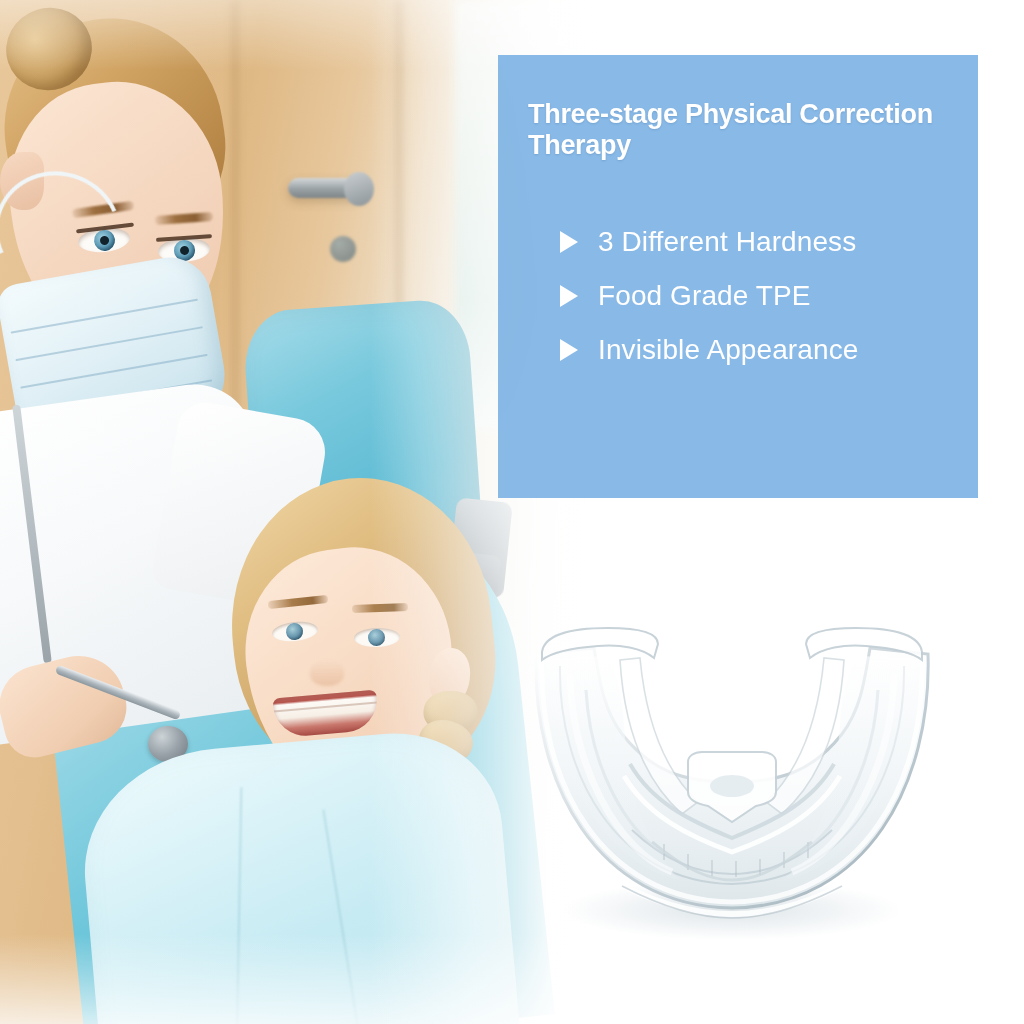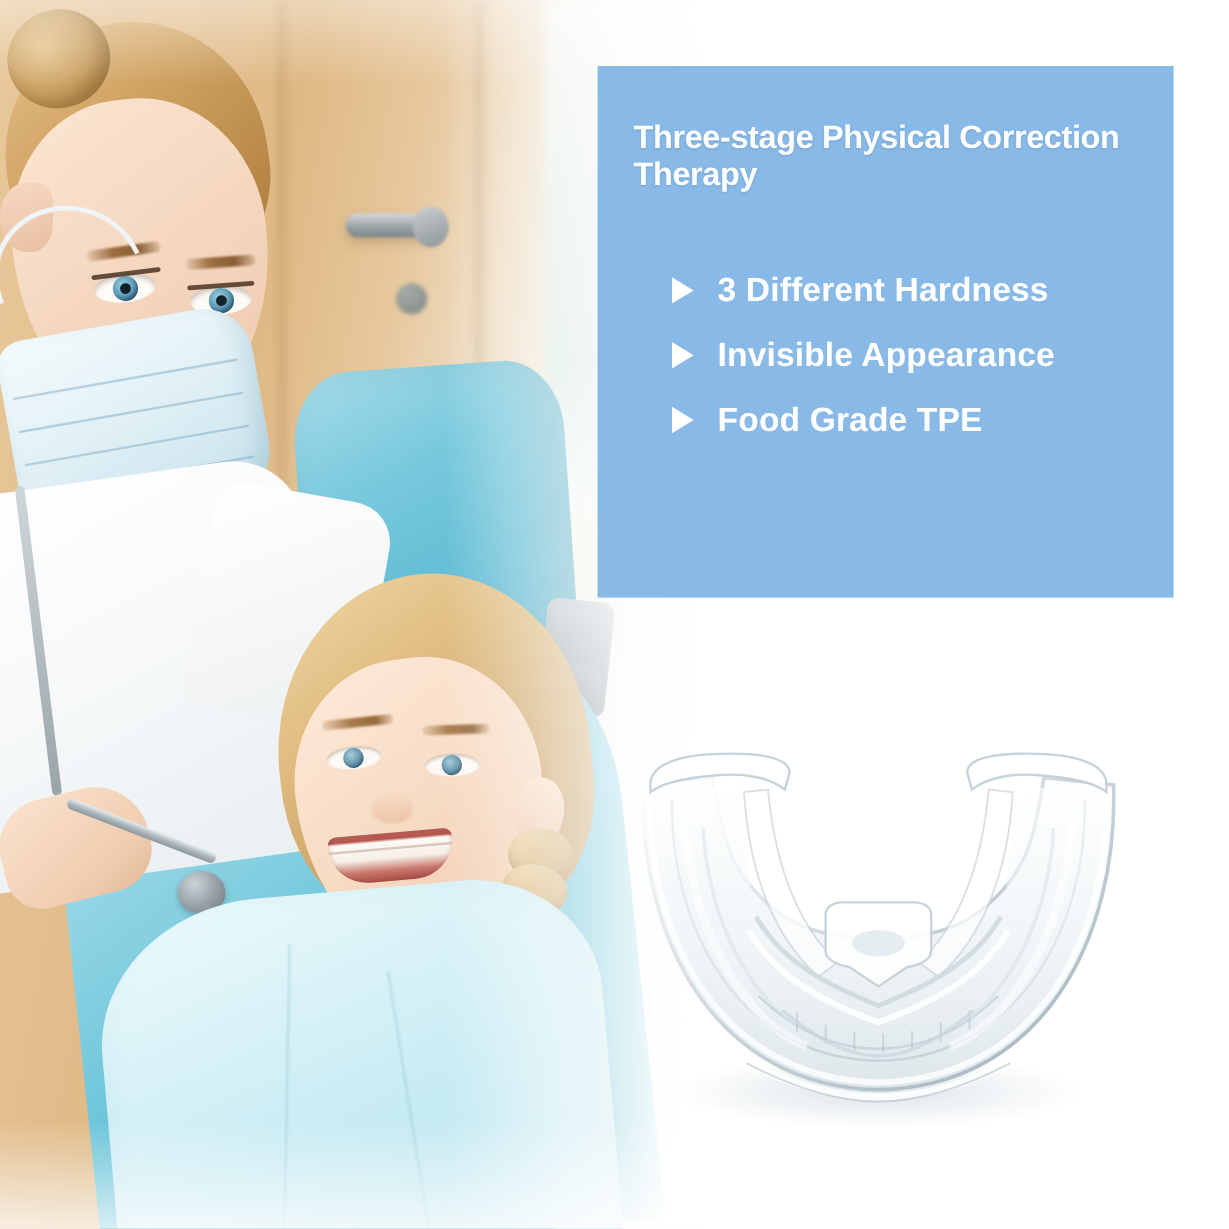--- a/index.html
+++ b/index.html
@@ -432,21 +432,20 @@
     font-size: 27px;
     font-weight: bold;
     line-height: 1.16;
     letter-spacing: -0.3px;
     text-shadow: 0 1px 2px rgba(50,95,140,.22);
   }
   .feature-list {
     list-style: none;
     margin: 66px 0 0 0;
     padding: 0 0 0 32px;
-    font-weight: bold;
   }
   .feature-item {
     display: flex;
     align-items: center;
     margin-bottom: 26px;
   }
   .bullet-tri {
     width: 0; height: 0;
     border-left: 18px solid #ffffff;
     border-top: 11px solid transparent;
@@ -570,25 +569,25 @@
   <div class="info-panel">
     <h1 class="panel-title">Three-stage Physical Correction Therapy</h1>
 
     <ul class="feature-list">
       <li class="feature-item">
         <span class="bullet-tri"></span>
         <span class="feature-text">3 Different Hardness</span>
       </li>
       <li class="feature-item">
         <span class="bullet-tri"></span>
-        <span class="feature-text">Invisible Appearance</span>
+        <span class="feature-text">Food Grade TPE</span>
       </li>
       <li class="feature-item">
         <span class="bullet-tri"></span>
-        <span class="feature-text">Food Grade TPE</span>
+        <span class="feature-text">Invisible Appearance</span>
       </li>
     </ul>
   </div>
 
 
   <div class="product">
     <svg viewBox="0 0 440 330" xmlns="http://www.w3.org/2000/svg" aria-hidden="true">
       <defs>
         <linearGradient id="gBody" x1="0" y1="0" x2="0" y2="1">
           <stop offset="0%" stop-color="#ffffff" stop-opacity="0.98"></stop>

